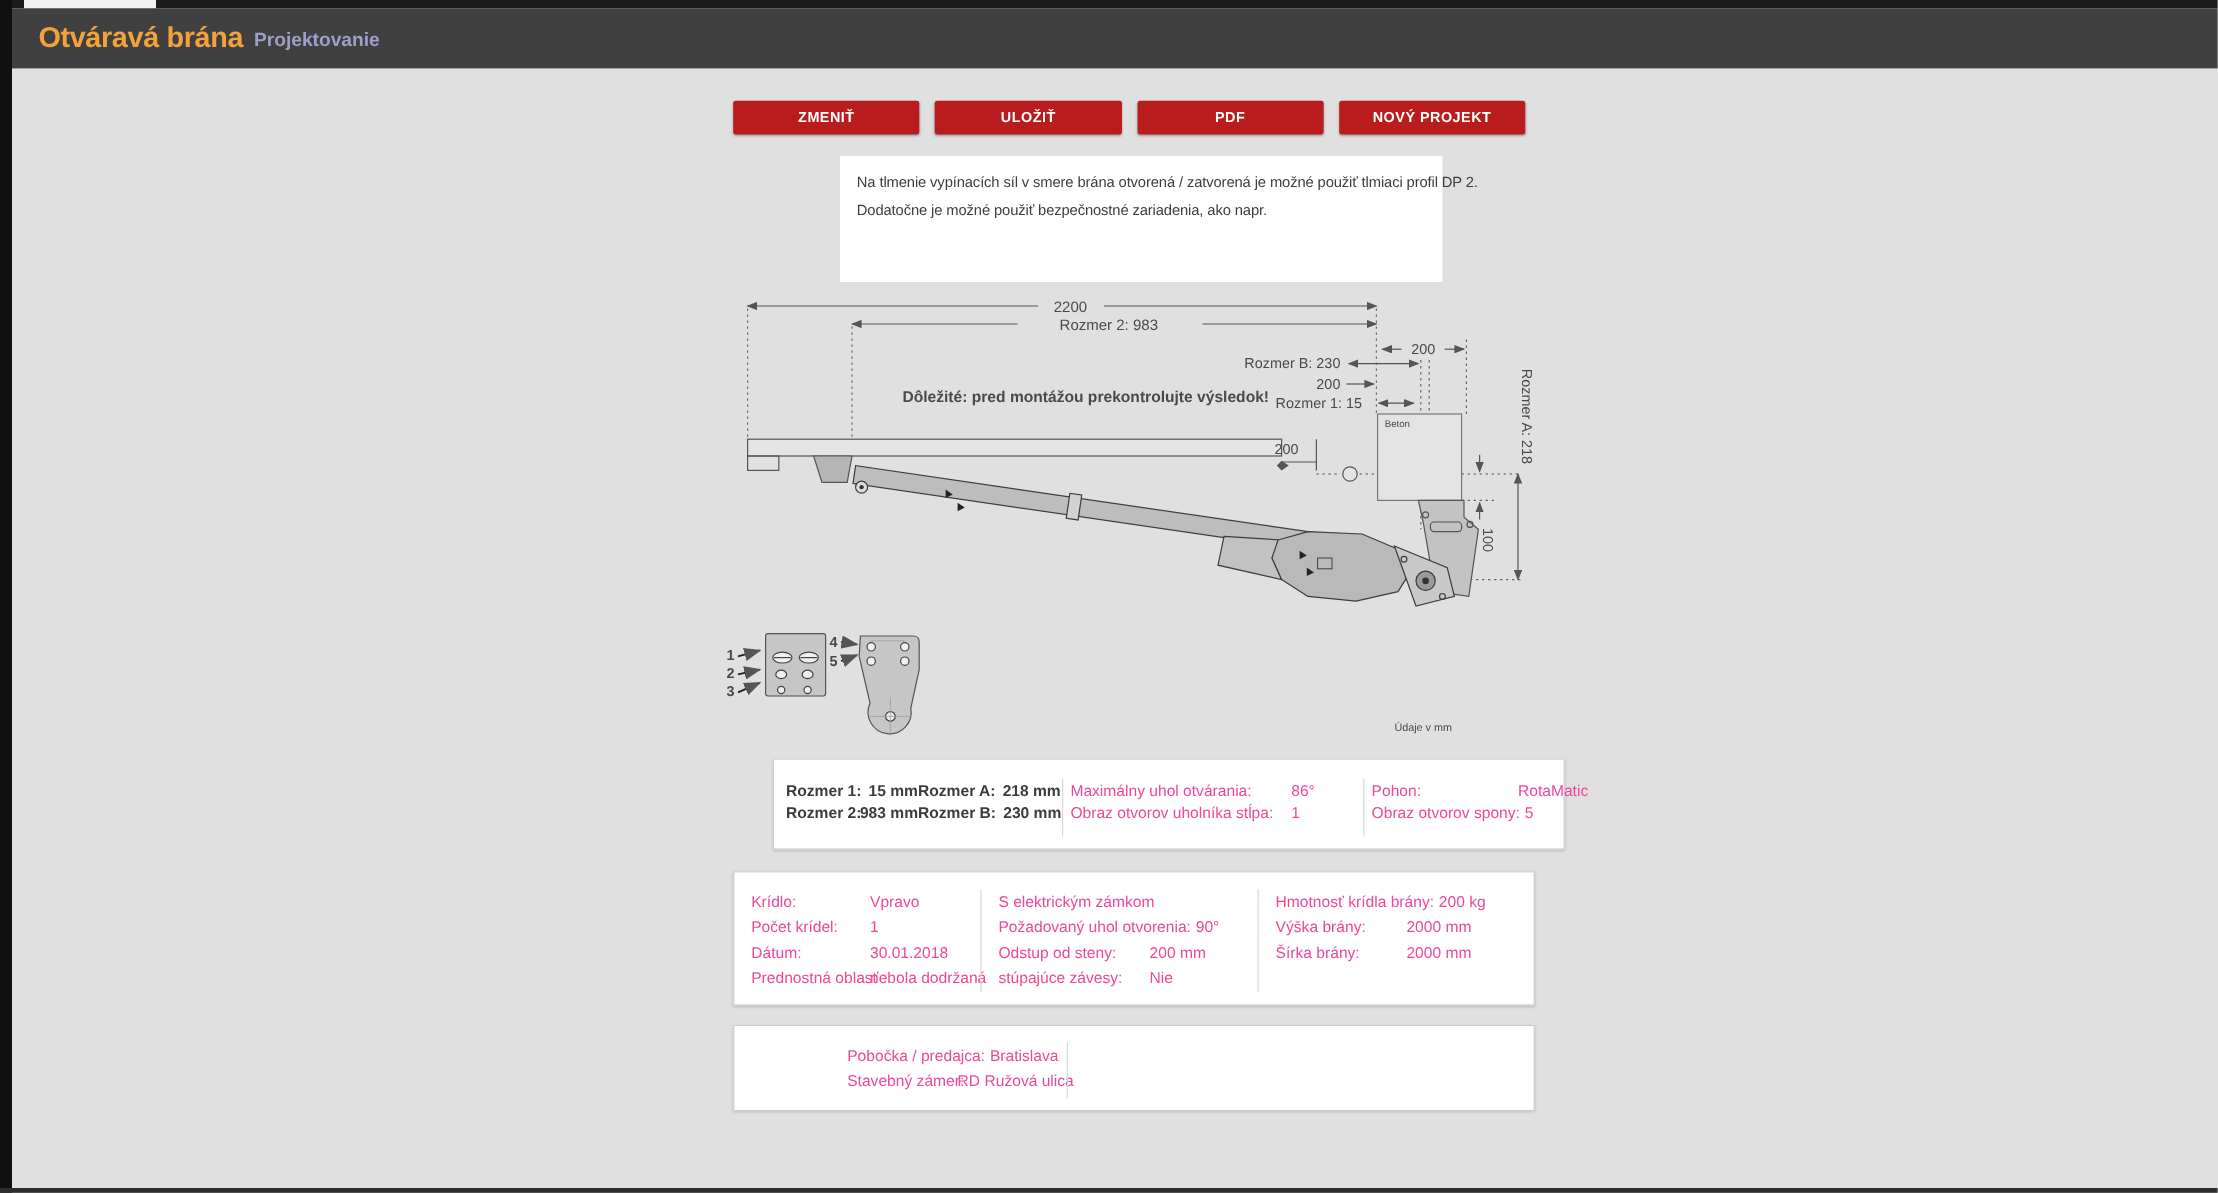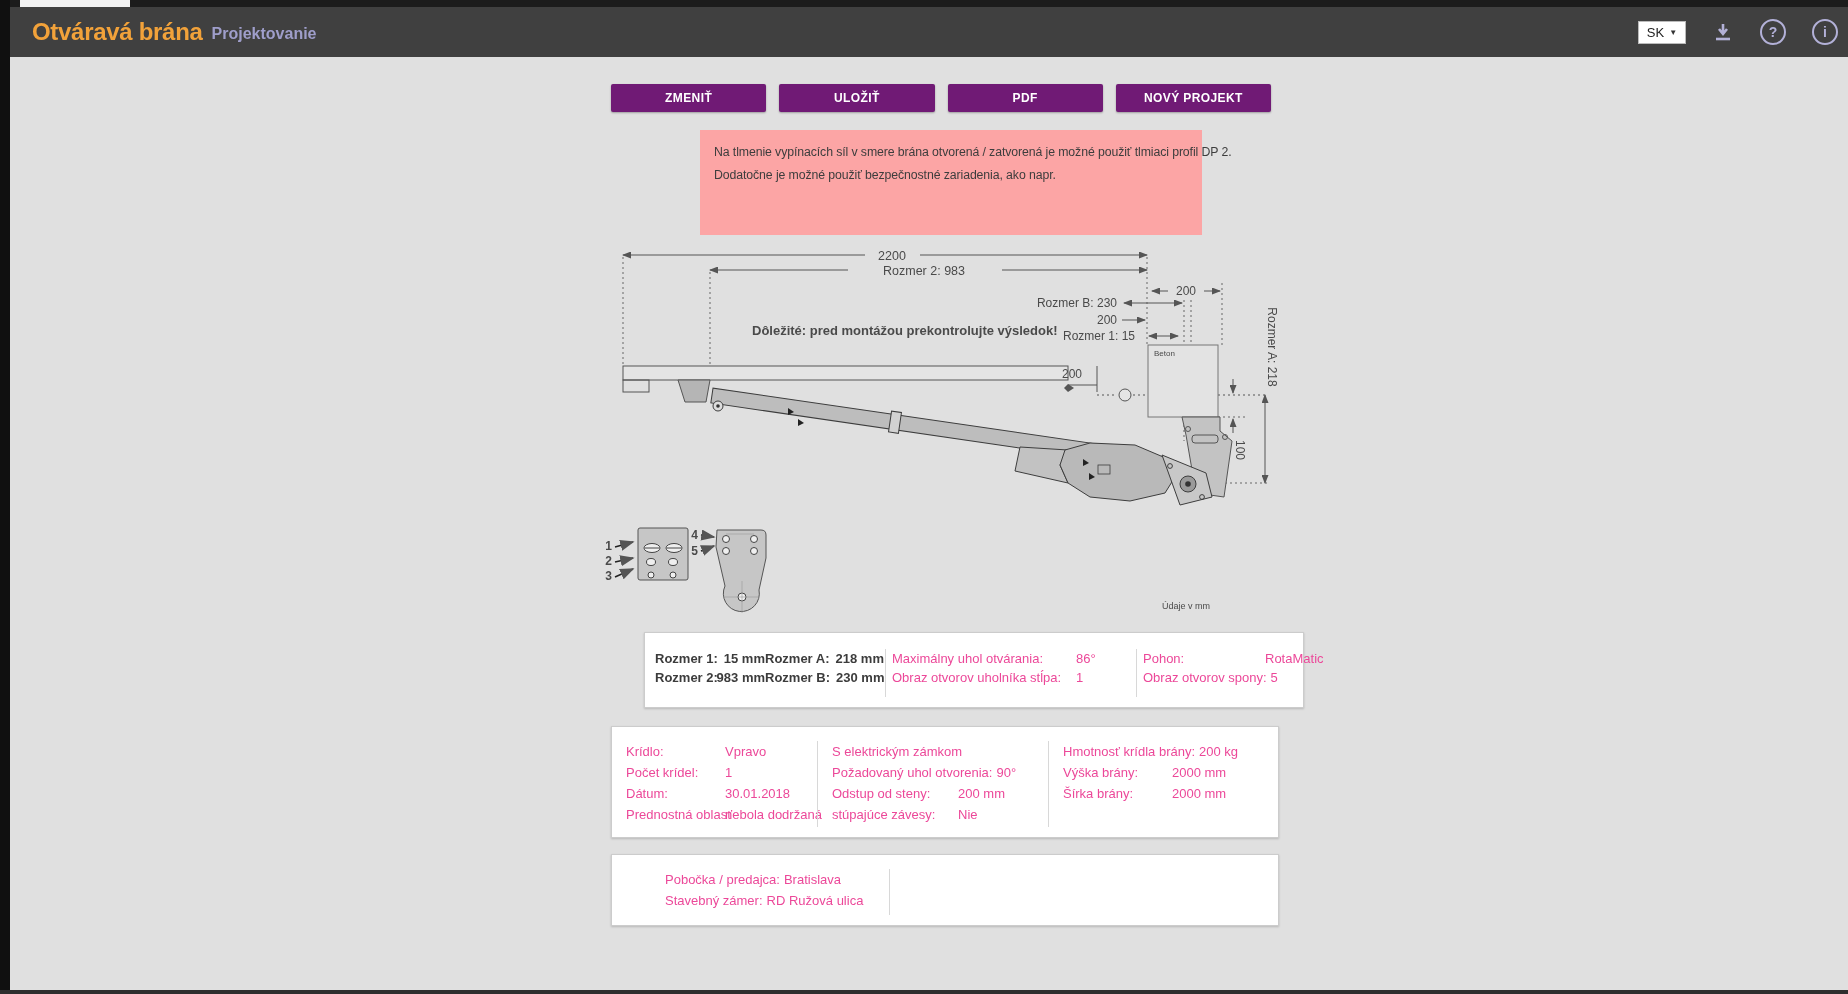--- a/index.html
+++ b/index.html
@@ -22,26 +22,26 @@
   .hdr-right{position:absolute;right:10px;top:0;height:50px;display:flex;align-items:center;gap:26px;}
   .lang-select{background:#fff;color:#222;font-size:13px;width:46px;height:21px;
     display:flex;align-items:center;justify-content:center;gap:5px;border:1px solid #bbb;cursor:pointer;}
   .lang-select .caret{font-size:8px;color:#333;}
   .hicon{color:#b3b1d8;display:flex;align-items:center;justify-content:center;cursor:pointer;}
   .circle-icon{width:22px;height:22px;border:2px solid #b3b1d8;border-radius:50%;
     font-size:14px;font-weight:bold;}
 
   
   .btn-row{position:absolute;left:611px;top:84px;width:660px;display:flex;gap:13px;}
-  .btn{flex:1;height:28px;background:#701a75;color:#fff;font-size:12px;font-weight:bold;
+  .btn{flex:1;height:28px;background:#b91c1c;color:#fff;font-size:12px;font-weight:bold;
     letter-spacing:0.4px;display:flex;align-items:center;justify-content:center;border-radius:2px;
     box-shadow:0 1px 2px rgba(0,0,0,0.3);cursor:pointer;}
 
   
-  .notice{position:absolute;left:700px;top:130px;width:502px;height:105px;background:#fca5a5;
+  .notice{position:absolute;left:700px;top:130px;width:502px;height:105px;background:#ffffff;
     color:#3d3d3d;font-size:12.3px;box-sizing:border-box;padding:15px 14px 0 14px;}
   .notice .nline{white-space:nowrap;margin-bottom:9px;letter-spacing:-0.1px;}
   .notice ul{margin:12px 0 0 30px;padding:0;}
   .notice li{margin-bottom:3px;}
 
   
   .drawing{position:absolute;left:520px;top:245px;}
   .drawing text{font-family:"Liberation Sans",sans-serif;fill:#4a4a4a;}
 
   
@@ -63,34 +63,20 @@
 
 <div class="left-strip"></div>
 <div class="top-strip"></div>
 <div class="top-tab"></div>
 <div class="bottom-strip"></div>
 
 <div class="header">
   <div class="brand">
     <span class="title">Otváravá brána</span>
     <span class="subtitle">Projektovanie</span>
-  </div>
-  <div class="hdr-right">
-    <div class="lang-select">
-      <span>SK</span>
-      <span class="caret">▼</span>
-    </div>
-    <div class="hicon">
-      <svg width="22" height="22" viewBox="0 0 22 22">
-        <path d="M11 3 v9 M7 8 l4 5 4-5" stroke="#b3b1d8" stroke-width="2.6" fill="none"></path>
-        <path d="M4 18 h14" stroke="#b3b1d8" stroke-width="2.6"></path>
-      </svg>
-    </div>
-    <div class="hicon circle-icon">?</div>
-    <div class="hicon circle-icon">i</div>
   </div>
 </div>
 
 <div class="btn-row">
   <div class="btn">ZMENIŤ</div>
   <div class="btn">ULOŽIŤ</div>
   <div class="btn">PDF</div>
   <div class="btn">NOVÝ PROJEKT</div>
 </div>
 
@@ -334,21 +320,21 @@
         <span class="tvalue">2000 mm</span>
       </div>
       <div class="trow">
         <span class="tlabel">Šírka brány:</span>
         <span class="tvalue">2000 mm</span>
       </div>
     </div>
 </div>
 
 <div class="card card3">
-  <div class="tcol" style="--lw:88px;width:277px;padding-left:53px;">
+  <div class="tcol" style="--lw:88px;width:277px;padding-left:94px;">
       <div class="trow">
         <span class="tlabel">Pobočka / predajca:</span>
         <span class="tvalue">Bratislava</span>
       </div>
       <div class="trow">
         <span class="tlabel">Stavebný zámer:</span>
         <span class="tvalue">RD Ružová ulica</span>
       </div>
     </div>
   <div class="vdiv"></div>

